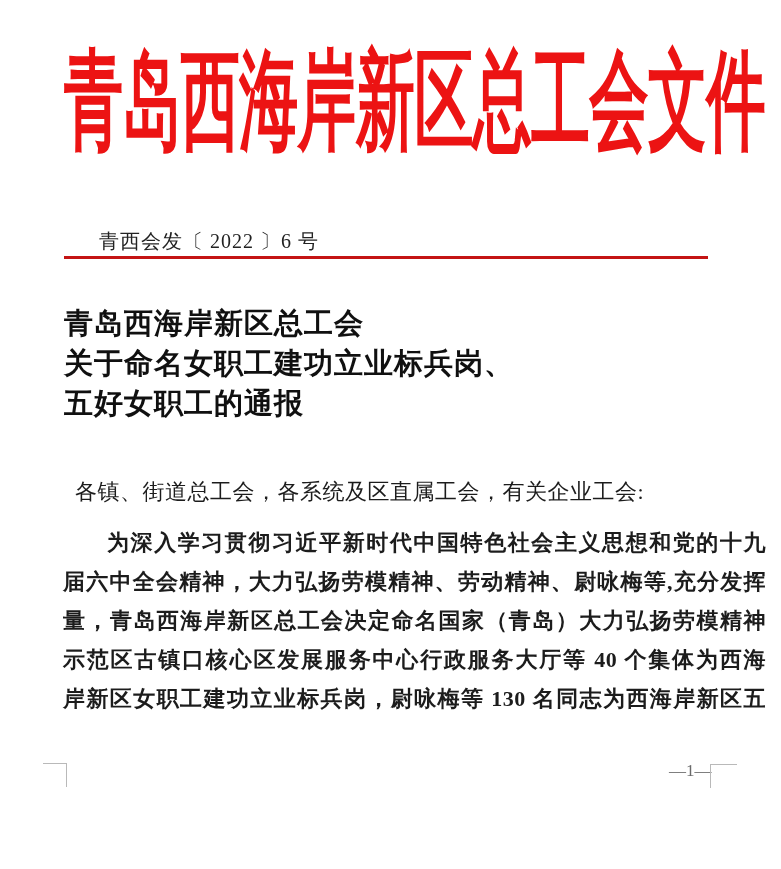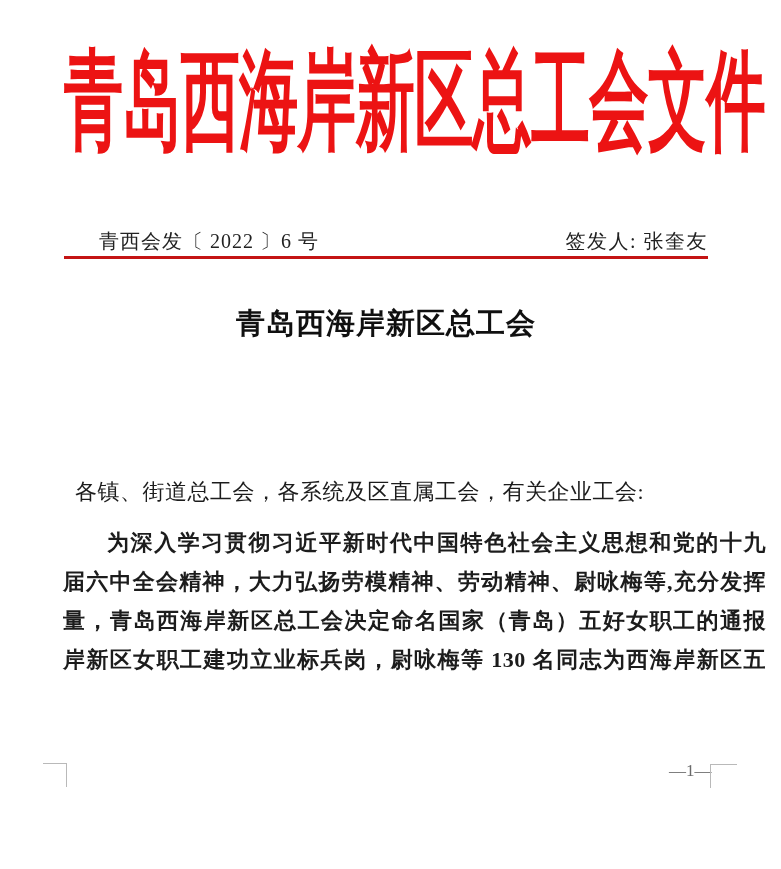--- a/index.html
+++ b/index.html
@@ -29,38 +29,38 @@
     letter-spacing:-0.6px;
     transform:scaleY(1.85);
     transform-origin:top left;
     line-height:1;
   }
   .doc-row{
     position:absolute;
     left:64px;top:228px;
     width:644px;
     display:flex;
-    justify-content:space-between;
     align-items:flex-end;
     font-size:20px;
     color:#222222;
+    gap:20px;
   }
   .doc-number{padding-left:35px;letter-spacing:1px;}
   .issuer{letter-spacing:1.5px;}
   .red-rule{
     position:absolute;
     left:64px;top:256px;
     width:644px;height:3px;
     background:var(--rule-red);
   }
   .title-block{
     position:absolute;
     left:64px;top:303px;
     width:644px;
-    text-align:center;
+    text-align:left;
     font-weight:bold;
     font-size:29px;
     line-height:40px;
     color:#101010;
     letter-spacing:1px;
   }
   .body-block{
     position:absolute;
     left:63px;top:460px;
     width:703px;
@@ -98,34 +98,36 @@
 </style>
 </head>
 <body>
 
 <div class="page">
 
   <div class="header-title">青岛西海岸新区总工会文件</div>
 
   <div class="doc-row">
     <span class="doc-number">青西会发〔 2022 〕6 号</span>
-    <span class="issuer">签发人: 张奎友</span>
   </div>
 
   <div class="red-rule"></div>
 
   <div class="title-block">
     <div>青岛西海岸新区总工会</div>
+    <div>关于命名女职工建功立业标兵岗、</div>
+    <div>五好女职工的通报</div>
   </div>
 
   <div class="body-block">
     <p class="salutation">各镇、街道总工会，各系统及区直属工会，有关企业工会:</p>
     <p class="body-line fill first">为深入学习贯彻习近平新时代中国特色社会主义思想和党的十九</p>
     <p class="body-line fill">届六中全会精神，大力弘扬劳模精神、劳动精神、尉咏梅等,充分发挥</p>
-    <p class="body-line fill">量，青岛西海岸新区总工会决定命名国家（青岛）五好女职工的通报</p>
+    <p class="body-line fill">量，青岛西海岸新区总工会决定命名国家（青岛）大力弘扬劳模精神</p>
+    <p class="body-line fill">示范区古镇口核心区发展服务中心行政服务大厅等 40 个集体为西海</p>
     <p class="body-line fill">岸新区女职工建功立业标兵岗，尉咏梅等 130 名同志为西海岸新区五</p>
   </div>
 
   <div class="corner-mark left"></div>
 
   <div class="page-number">—1—</div>
 
   <div class="corner-mark right"></div>
 
 </div>

